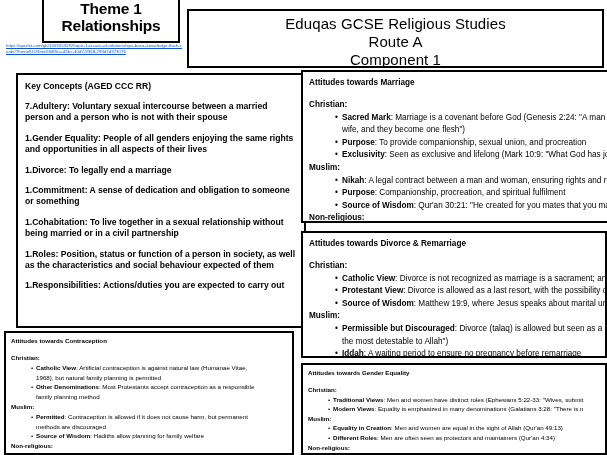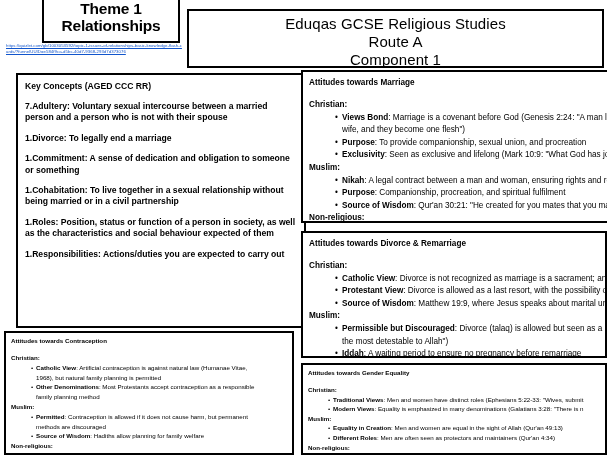--- a/index.html
+++ b/index.html
@@ -201,34 +201,35 @@
 
 <div id="exam-header-box">
   <div class="eline">Eduqas GCSE Religious Studies</div>
   <div class="eline">Route A</div>
   <div class="eline">Component 1</div>
 </div>
 
 <div class="panel" id="key-concepts-panel">
   <div class="panel-title">Key Concepts (AGED CCC RR)</div>
   <div class="concept">7.Adultery: Voluntary sexual intercourse between a married person and a person who is not with their spouse</div>
+  <div class="concept">1.Gender Equality: People of all genders enjoying the same rights and opportunities in all aspects of their lives</div>
   <div class="concept">1.Divorce: To legally end a marriage</div>
   <div class="concept">1.Commitment: A sense of dedication and obligation to someone or something</div>
   <div class="concept">1.Cohabitation: To live together in a sexual relationship without being married or in a civil partnership</div>
   <div class="concept">1.Roles: Position, status or function of a person in society, as well as the characteristics and social behaviour expected of them</div>
   <div class="concept">1.Responsibilities: Actions/duties you are expected to carry out</div>
 </div>
 
 <div class="panel" id="marriage-panel">
   <div class="faith-title">Attitudes towards Marriage</div>
 
   <div class="group-label">Christian:</div>
   <div class="bullet-row">
     <span class="bullet-mark">•</span>
-    <span class="bullet-text"><b>Views Bond</b><span>: Marriage is a covenant before God (Genesis 2:24: "A man l</span></span>
+    <span class="bullet-text"><b>Sacred Mark</b><span>: Marriage is a covenant before God (Genesis 2:24: "A man l</span></span>
   </div>
   <div class="cont-line">wife, and they become one flesh")</div>
   <div class="bullet-row">
     <span class="bullet-mark">•</span>
     <span class="bullet-text"><b>Purpose</b><span>: To provide companionship, sexual union, and procreation</span></span>
   </div>
   <div class="bullet-row">
     <span class="bullet-mark">•</span>
     <span class="bullet-text"><b>Exclusivity</b><span>: Seen as exclusive and lifelong (Mark 10:9: "What God has joi</span></span>
   </div>

